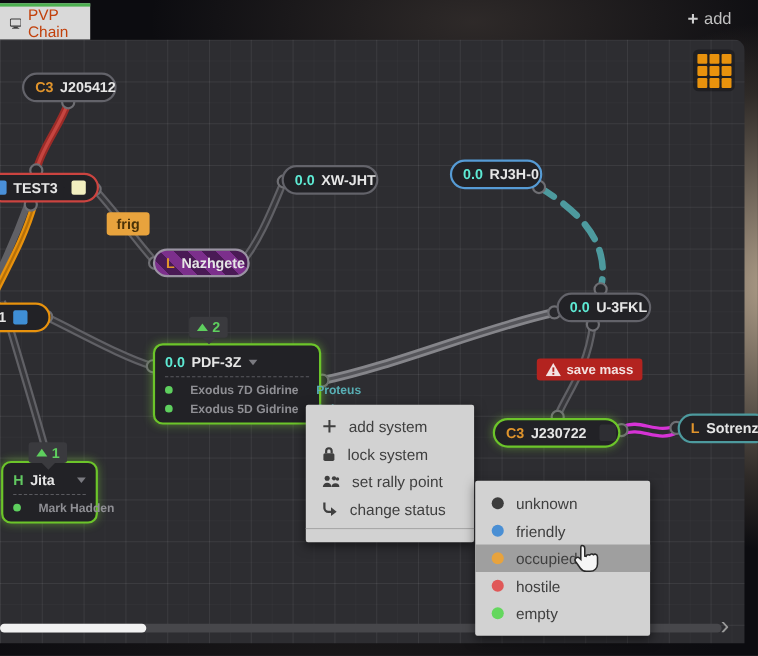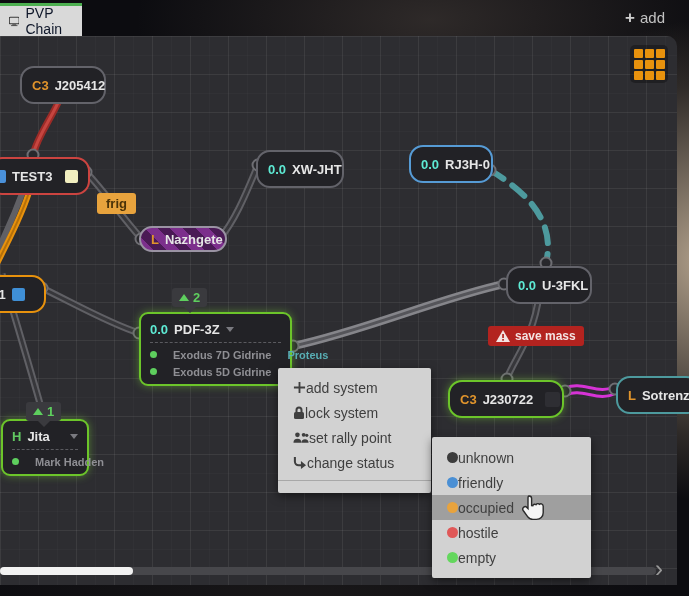--- a/index.html
+++ b/index.html
@@ -12,21 +12,21 @@
       radial-gradient(420px 190px at 430px 20px, rgba(125,110,98,.30), transparent 70%),
       radial-gradient(500px 160px at 45% 102%, rgba(70,62,54,.25), transparent 70%),
       #0c0c10;
   }
   
   .topbar { position:absolute; left:0; top:0; width:689px; height:36px; }
   .tab {
     position:absolute; left:0; top:3px; width:82px; height:33px;
     background:#d9d9d9; border-top:3px solid #4caf50;
     display:flex; align-items:center; gap:6px; padding:0 9px;
-    color:#0f172a; font-size:14px; cursor:default;
+    color:#c2410c; font-size:14px; cursor:default;
   }
   .add-btn {
     position:absolute; right:24px; top:9px; display:flex; align-items:center; gap:5px;
     color:#c2c2c2; font-size:15px;
   }
   .add-btn .plus { font-size:17px; font-weight:bold; line-height:1; color:#cfcfcf; }
   
   .map { position:absolute; left:0; top:36px; width:677px; height:549px; }
   .map-grid {
     position:absolute; inset:0; overflow:hidden; border-radius:0 10px 0 0;
@@ -34,21 +34,21 @@
     background-image:
       linear-gradient(rgba(255,255,255,.050) 1px, transparent 1px),
       linear-gradient(90deg, rgba(255,255,255,.050) 1px, transparent 1px),
       linear-gradient(rgba(255,255,255,.018) 1px, transparent 1px),
       linear-gradient(90deg, rgba(255,255,255,.018) 1px, transparent 1px);
     background-size:38px 38px, 38px 38px, 19px 19px, 19px 19px;
   }
   svg.wires { position:absolute; left:0; top:0; overflow:visible; }
   
   .node {
-    position:absolute; height:38px; display:flex; align-items:center; gap:6px;
+    position:absolute; height:27px; display:flex; align-items:center; gap:6px;
     background:#222226; border:2px solid #63636a; border-radius:14px;
     padding:0 10px; color:#e6e6e6; font-size:13px; font-weight:bold; white-space:nowrap;
     z-index:5;
   }
   .node .pfx-c3 { color:#e0942c; }
   .node .pfx-sec { color:#5eead4; }
   .node .pfx-l { color:#e0942c; }
   .node .pfx-h { color:#61c861; }
   .b-red   { border-color:#cc4440; }
   .b-blue  { border-color:#569bd5; }
@@ -94,21 +94,21 @@
     position:absolute; z-index:7; width:38px; height:38px; border-radius:5px;
     background:rgba(15,15,18,.45); display:grid; grid-template-columns:repeat(3,9px);
     grid-template-rows:repeat(3,9px); gap:2px; place-content:center;
   }
   .grid-btn i { background:#e8920d; border-radius:1px; }
   
   .menu {
     position:absolute; z-index:20; background:#d2d2d2; border-radius:2px;
     box-shadow:0 3px 10px rgba(0,0,0,.5); padding:7px 0; color:#3f3f3f; font-size:14px;
   }
-  .menu-item { display:flex; align-items:center; padding:4px 15px; height:25px; }
+  .menu-item { display:flex; align-items:center; gap:11px; padding:4px 15px; height:25px; }
   .menu-item svg { flex:0 0 auto; }
   .menu-sep { border-top:1px solid #a8a8a8; margin:5px 0; }
   .menu-item.hl { background:#9f9f9f; }
   .status-dot { width:11px; height:11px; border-radius:50%; flex:0 0 auto; }
   
   .hscroll-track { position:absolute; left:0; width:656px; height:8px; border-radius:4px; background:#47474b; z-index:8; }
   .hscroll-thumb { position:absolute; left:0; top:0; width:133px; height:8px; border-radius:4px; background:#f2f2f2; }
   .scroll-arrow { position:absolute; z-index:8; color:#9a9a9a; font-size:24px; line-height:20px; }
   .cursor { position:absolute; z-index:30; }
 </style>

